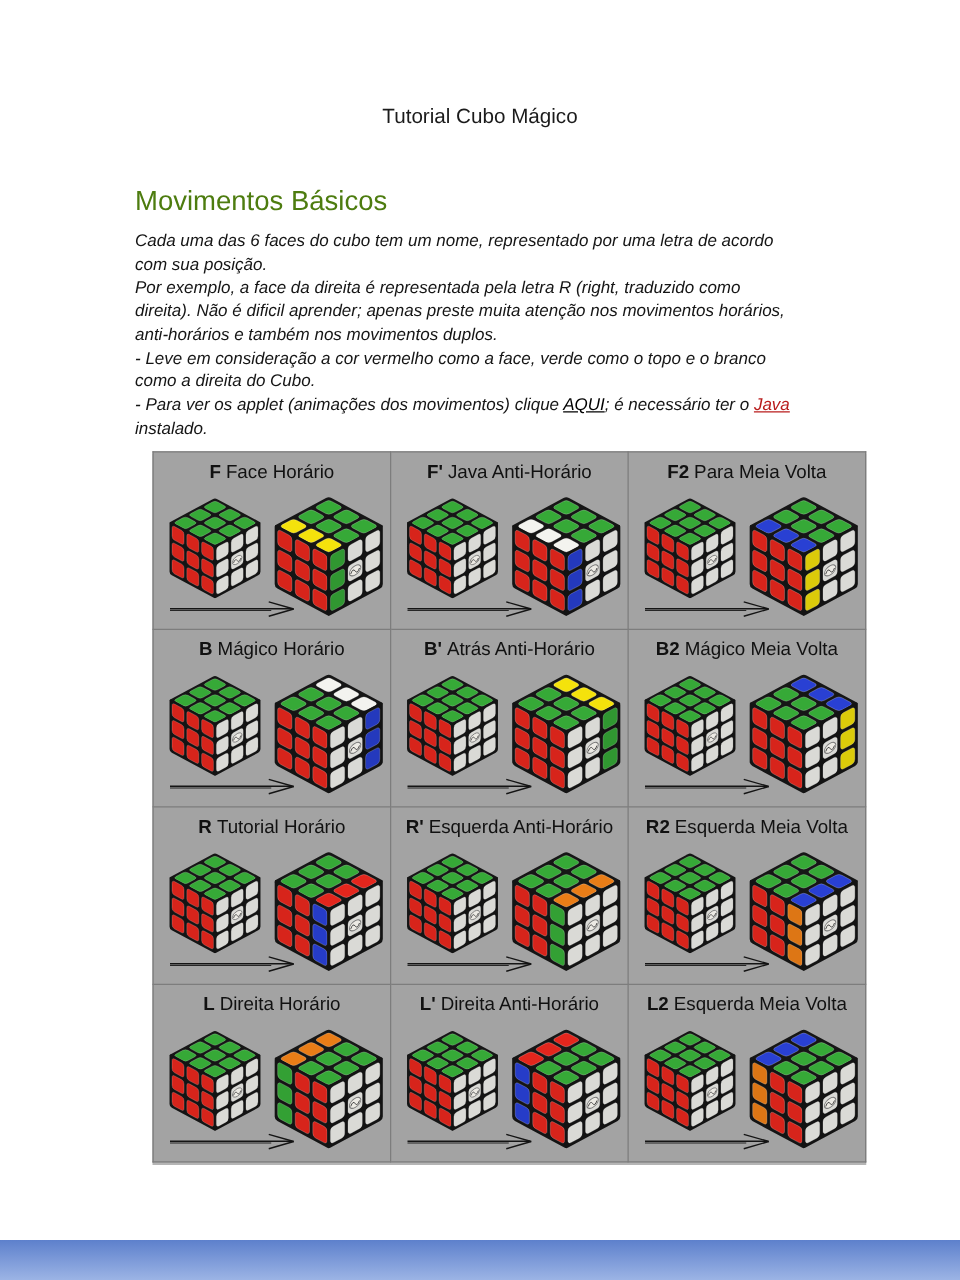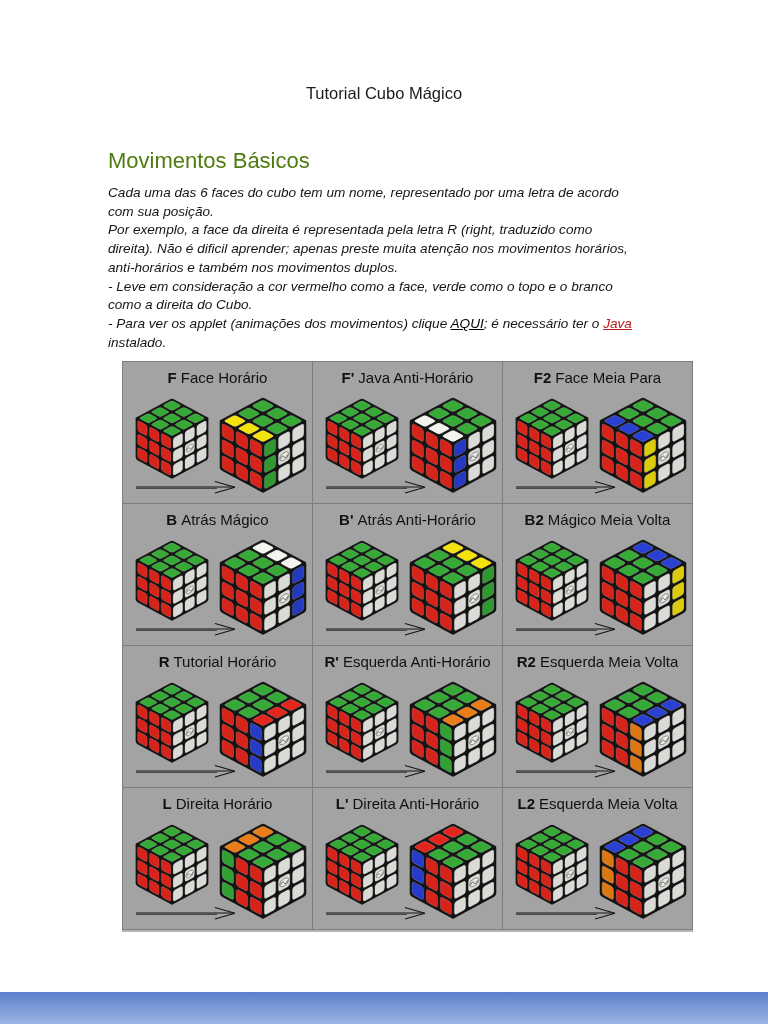--- a/index.html
+++ b/index.html
@@ -247,21 +247,21 @@
                 <rect x="33.5" y="33.5" width="13" height="13" rx="2.8" fill="#f3f3ef" stroke="rgba(255,255,255,0.28)" stroke-width="0.6"></rect>
                 <rect x="-1.2" y="-1.2" width="50.4" height="50.4" rx="2.5" fill="#000" opacity="0.1"></rect>
                 <ellipse cx="24" cy="24" rx="5.2" ry="3.7" fill="#eceae4" stroke="#777" stroke-width="0.8"></ellipse>
                 <path d="M20,25 q2,-4 4,-0.5 q2,3.5 4,-0.5" fill="none" stroke="#3a3a3a" stroke-width="0.7"></path>
               </g>
             </svg>
     </div>
   </td>
 
   <td class="cell">
-    <div class="hdr"><span class="mv">F2</span><span class="lbl">Face Meia Para</span></div>
+    <div class="hdr"><span class="mv">F2</span><span class="lbl">Para Meia Volta</span></div>
     <div class="figs">
       <svg class="cube-small" viewBox="0 0 88 96">
               <g transform="matrix(0.879 0.471 -0.879 0.471 44 1.4)">
                 <rect x="-1.2" y="-1.2" width="50.4" height="50.4" rx="2.5" fill="#161616"></rect>
                 <rect x="1.5" y="1.5" width="13" height="13" rx="2.8" fill="#36a937" stroke="rgba(255,255,255,0.28)" stroke-width="0.6"></rect>
                 <rect x="17.5" y="1.5" width="13" height="13" rx="2.8" fill="#36a937" stroke="rgba(255,255,255,0.28)" stroke-width="0.6"></rect>
                 <rect x="33.5" y="1.5" width="13" height="13" rx="2.8" fill="#36a937" stroke="rgba(255,255,255,0.28)" stroke-width="0.6"></rect>
                 <rect x="1.5" y="17.5" width="13" height="13" rx="2.8" fill="#36a937" stroke="rgba(255,255,255,0.28)" stroke-width="0.6"></rect>
                 <rect x="17.5" y="17.5" width="13" height="13" rx="2.8" fill="#36a937" stroke="rgba(255,255,255,0.28)" stroke-width="0.6"></rect>
                 <rect x="33.5" y="17.5" width="13" height="13" rx="2.8" fill="#36a937" stroke="rgba(255,255,255,0.28)" stroke-width="0.6"></rect>
@@ -344,21 +344,21 @@
                 <rect x="-1.2" y="-1.2" width="50.4" height="50.4" rx="2.5" fill="#000" opacity="0.1"></rect>
                 <ellipse cx="24" cy="24" rx="5.2" ry="3.7" fill="#eceae4" stroke="#777" stroke-width="0.8"></ellipse>
                 <path d="M20,25 q2,-4 4,-0.5 q2,3.5 4,-0.5" fill="none" stroke="#3a3a3a" stroke-width="0.7"></path>
               </g>
             </svg>
     </div>
   </td>
 </tr>
       <tr>
   <td class="cell">
-    <div class="hdr"><span class="mv">B</span><span class="lbl">Atrás Mágico</span></div>
+    <div class="hdr"><span class="mv">B</span><span class="lbl">Mágico Horário</span></div>
     <div class="figs">
       <svg class="cube-small" viewBox="0 0 88 96">
               <g transform="matrix(0.879 0.471 -0.879 0.471 44 1.4)">
                 <rect x="-1.2" y="-1.2" width="50.4" height="50.4" rx="2.5" fill="#161616"></rect>
                 <rect x="1.5" y="1.5" width="13" height="13" rx="2.8" fill="#36a937" stroke="rgba(255,255,255,0.28)" stroke-width="0.6"></rect>
                 <rect x="17.5" y="1.5" width="13" height="13" rx="2.8" fill="#36a937" stroke="rgba(255,255,255,0.28)" stroke-width="0.6"></rect>
                 <rect x="33.5" y="1.5" width="13" height="13" rx="2.8" fill="#36a937" stroke="rgba(255,255,255,0.28)" stroke-width="0.6"></rect>
                 <rect x="1.5" y="17.5" width="13" height="13" rx="2.8" fill="#36a937" stroke="rgba(255,255,255,0.28)" stroke-width="0.6"></rect>
                 <rect x="17.5" y="17.5" width="13" height="13" rx="2.8" fill="#36a937" stroke="rgba(255,255,255,0.28)" stroke-width="0.6"></rect>
                 <rect x="33.5" y="17.5" width="13" height="13" rx="2.8" fill="#36a937" stroke="rgba(255,255,255,0.28)" stroke-width="0.6"></rect>

